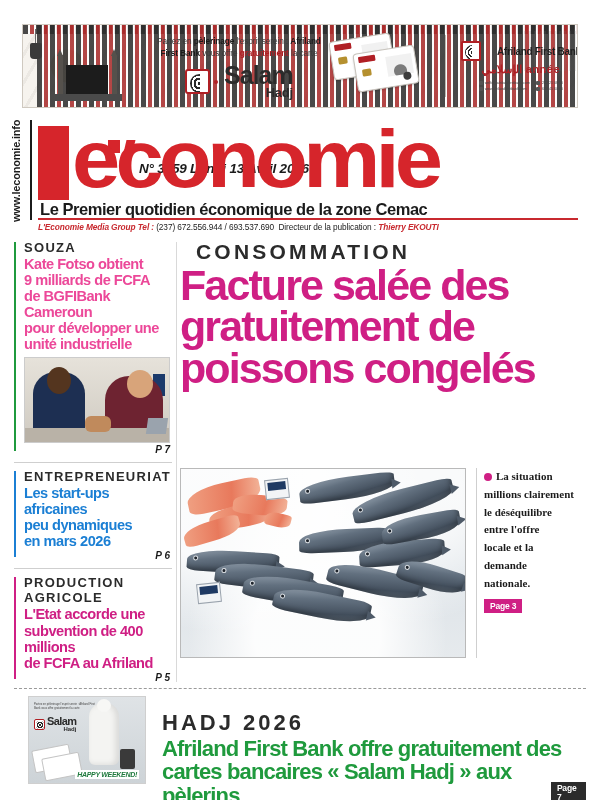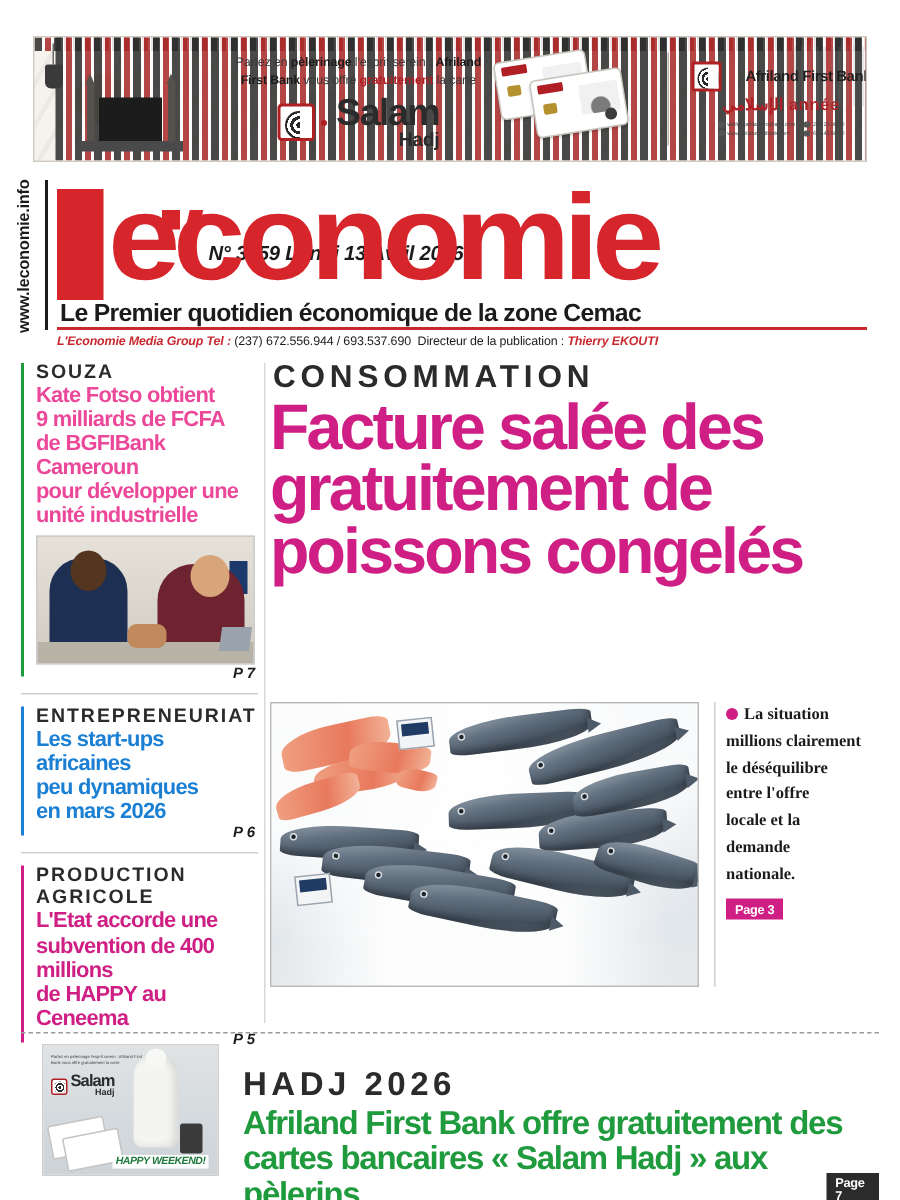--- a/index.html
+++ b/index.html
@@ -329,21 +329,21 @@
     background: #9aa3ad; transform: skewX(-8deg);
   }
   .hs-flag {
     position: absolute; right: 4px; top: 16px; width: 12px; height: 22px;
     background: #1b3a6b;
   }
 
   
   .main-kicker {
     font-size: 21px; font-weight: bold; color: #2b2b2b;
-    letter-spacing: 3.2px; margin-left: 2px;
+    letter-spacing: 3.2px; margin-left: 16px;
   }
   .main-head {
     font-size: 43px; font-weight: bold; color: #cf1f84;
     line-height: .96; letter-spacing: -1.9px; margin-top: 1px;
     font-family: "Liberation Sans", sans-serif;
   }
   .main-head div { white-space: nowrap; }
 
   .main-lower {
     position: absolute; left: 0; top: 228px; width: 406px;
@@ -634,21 +634,21 @@
       </div>
 
       <div class="side-rule"></div>
 
       <div class="side-art">
         <div class="side-bar" style="background:#cf1f84"></div>
         <div class="kicker">PRODUCTION AGRICOLE</div>
         <div class="side-head" style="color:#cf1f84">
           <div>L'Etat accorde une</div>
           <div>subvention de 400 millions</div>
-          <div>de HAPPY au Ceneema</div>
+          <div>de FCFA au Afriland</div>
         </div>
         <div class="page-ref">P 5</div>
       </div>
     </div>
 
     <div class="col-main">
       <div class="main-kicker">CONSOMMATION</div>
       <div class="main-head">
         <div>Facture salée des</div>
         <div>gratuitement de</div>

